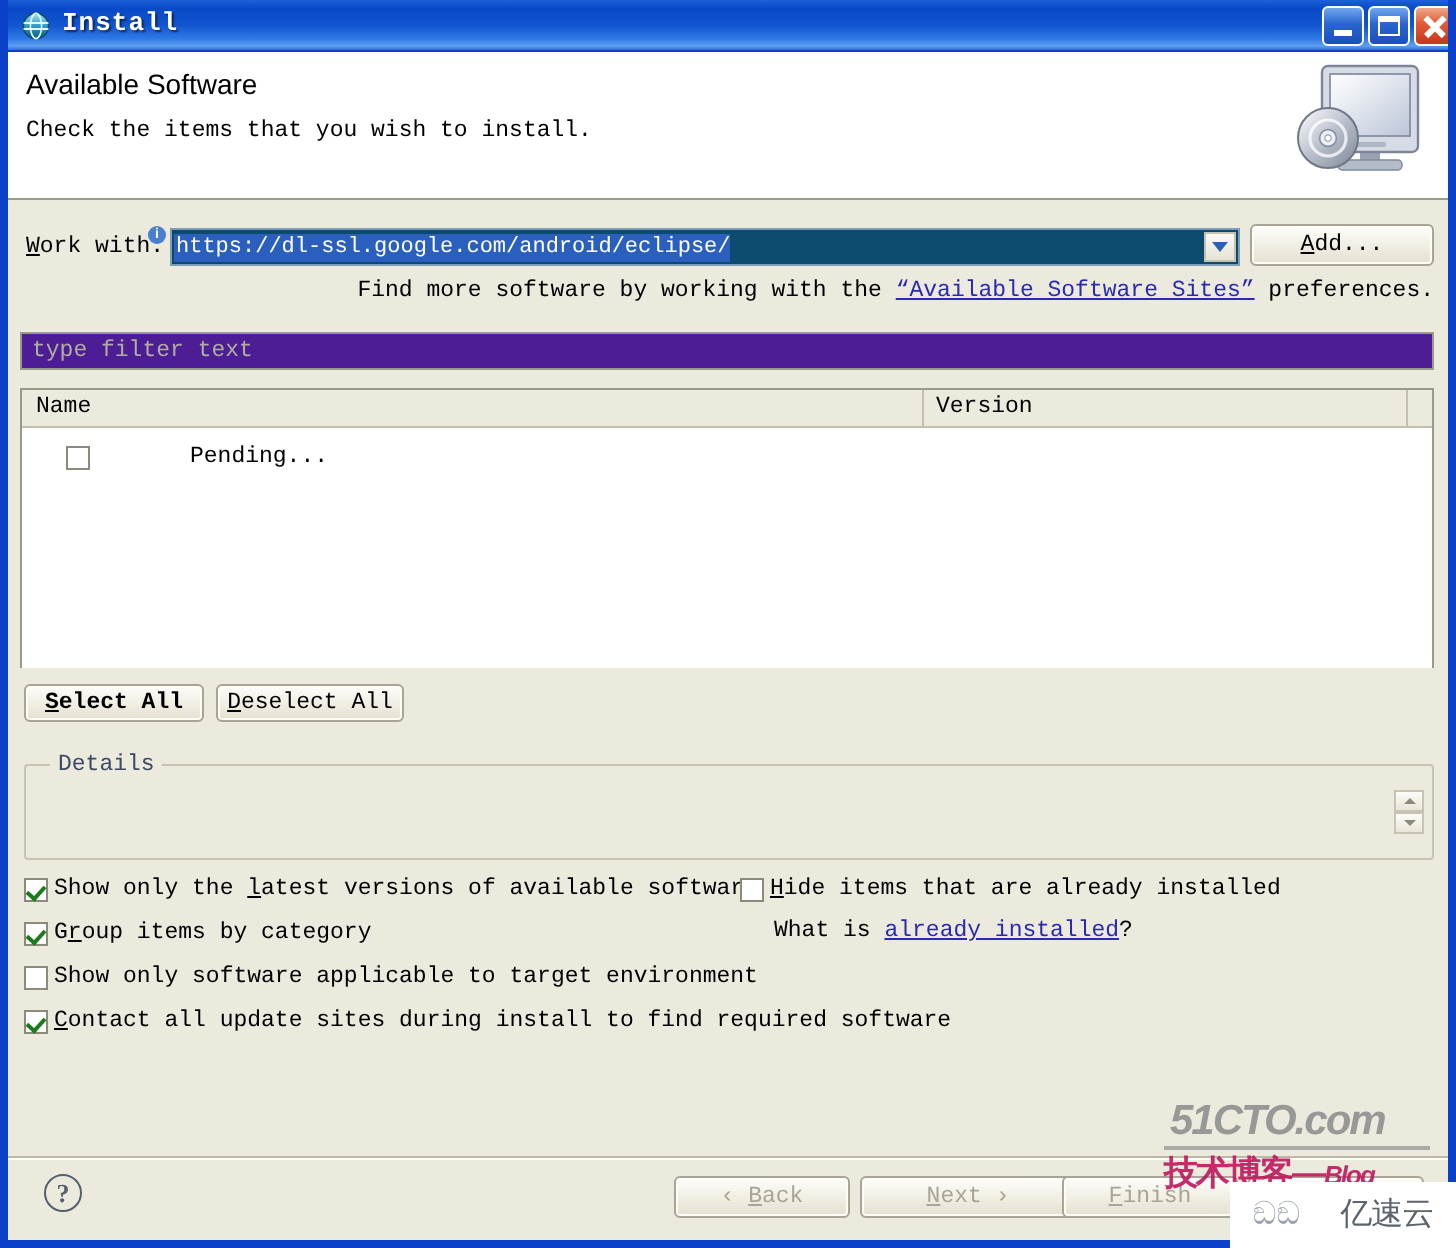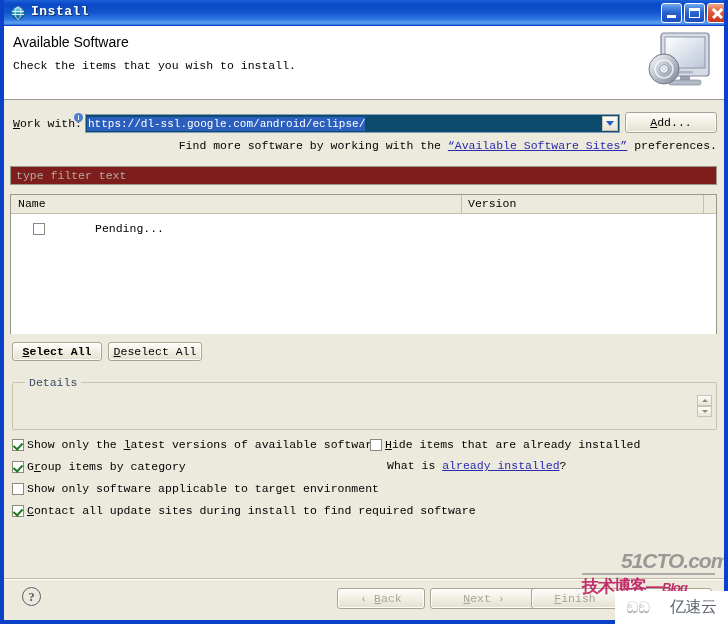--- a/index.html
+++ b/index.html
@@ -230,21 +230,21 @@
     color: #2a2ab0;
     text-decoration: underline;
   }
 
   
   .filterbox {
     position: absolute;
     left: 6px; top: 166px;
     width: 707px; height: 19px;
     box-sizing: border-box;
-    background: #7f1d1d;
+    background: #4c1d95;
     border: 1px solid #9a9a8c;
     font-family: "Liberation Mono", monospace;
     font-size: 11.5px;
     color: #b0ada0;
     padding: 2px 0 0 5px;
   }
 
   
   .table {
     position: absolute;
@@ -404,21 +404,20 @@
   .wm51 {
     position: absolute;
     left: 581px; top: 549px;
     font-family: "Liberation Sans", sans-serif;
     font-size: 21px;
     font-weight: bold;
     font-style: italic;
     color: #8a8a8a;
     letter-spacing: -1px;
     opacity: 0.85;
-    margin-left: 36px;
   }
   .wm51-ul {
     position: absolute;
     left: 578px; top: 573px;
     width: 133px; height: 2px;
     background: #9a9a9a;
     opacity: 0.8;
   }
   .wmcn {
     position: absolute;

